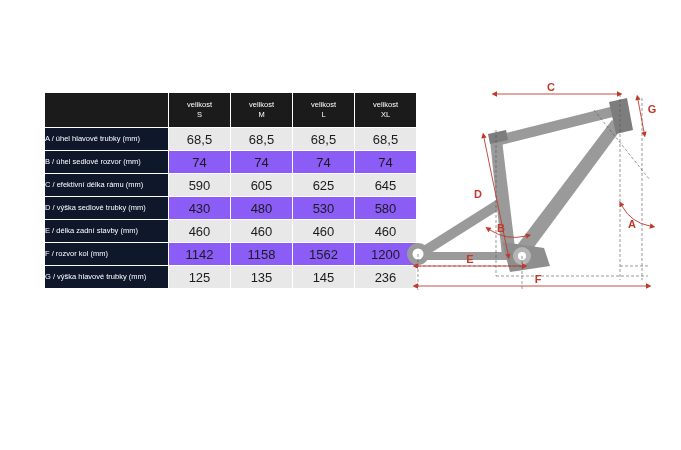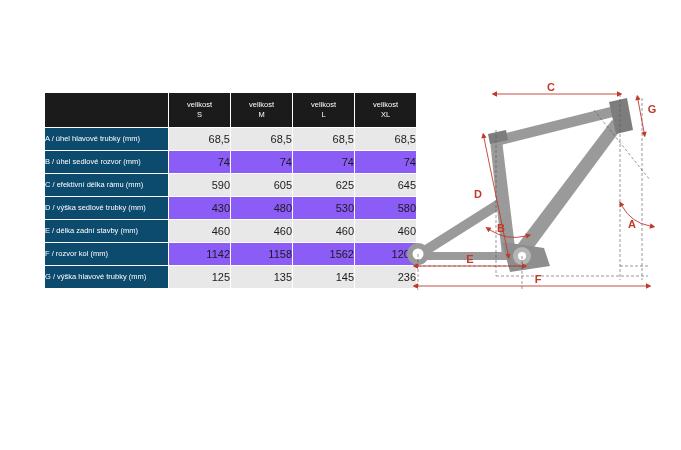--- a/index.html
+++ b/index.html
@@ -45,33 +45,33 @@
     line-height: 1.35;
     vertical-align: middle;
   }
   .head-cell .lbl { display: block; }
   .head-cell .sz  { display: block; }
   .head-corner {
     background: #1b1b1b;
   }
 
   .row-label {
-    background: #0c4a6e;
+    background: #0f172a;
     color: #ffffff;
     font-size: 7.5px;
     line-height: 1.4;
     text-align: left;
     padding: 5px 0 5px 6px;
     vertical-align: middle;
     height: 22px;
   }
   .val-cell {
-    font-size: 11px;
+    font-size: 13px;
     color: #1b1b1b;
-    text-align: right;
+    text-align: center;
     vertical-align: middle;
     height: 22px;
   }
   tr.even .val-cell { background: #e8e8e8; }
   tr.odd  .val-cell { background: #8b5cf6; }
 
   
   #frame-diagram {
     position: absolute;
     left: 398px;

